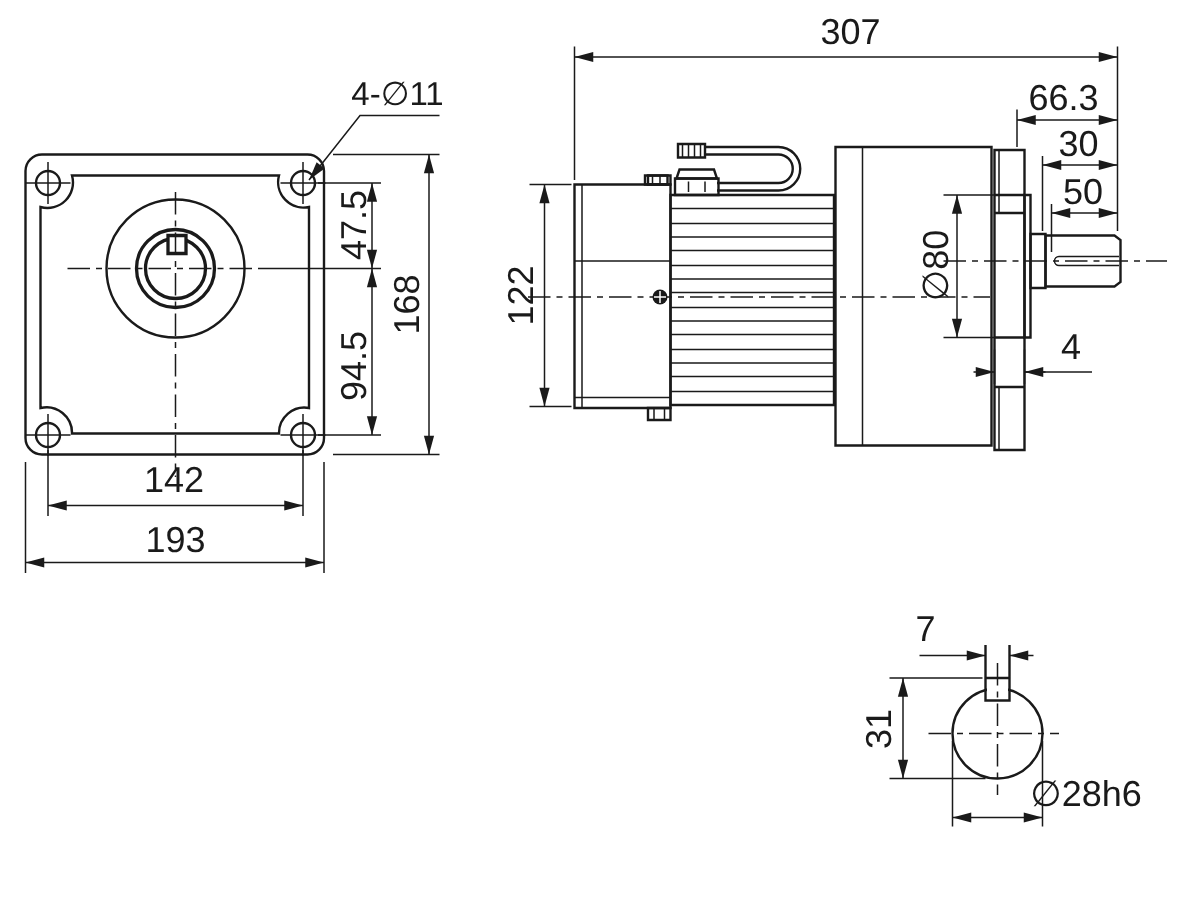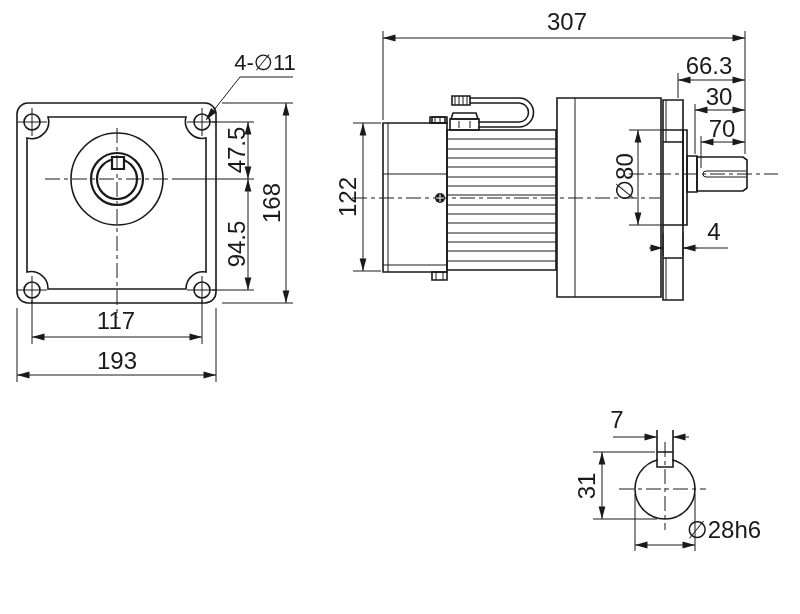--- a/index.html
+++ b/index.html
@@ -159,27 +159,27 @@
       </g>
       <line class="dl" x1="602" y1="452" x2="602" y2="519" marker-start="url(#arr)" marker-end="url(#arr)"></line>
       <line class="dl" x1="635" y1="545" x2="695" y2="545" marker-start="url(#arr)" marker-end="url(#arr)"></line>
     </g>
   </svg>
 
   <div class="dim sm" style="left:222px;top:52px;width:86px;">4-∅11</div>
   <div class="dim rot" style="left:205px;top:138px;width:64px;">47.5</div>
   <div class="dim rot" style="left:205px;top:232px;width:64px;">94.5</div>
   <div class="dim rot" style="left:240px;top:191px;width:64px;">168</div>
-  <div class="dim" style="left:76px;top:309px;width:80px;">117</div>
+  <div class="dim" style="left:76px;top:309px;width:80px;">142</div>
   <div class="dim" style="left:77px;top:349px;width:80px;">193</div>
 
   <div class="dim" style="left:527px;top:10px;width:80px;">307</div>
   <div class="dim" style="left:669px;top:54px;width:80px;">66.3</div>
   <div class="dim" style="left:679px;top:85px;width:80px;">30</div>
-  <div class="dim" style="left:682px;top:117px;width:80px;">70</div>
+  <div class="dim" style="left:682px;top:117px;width:80px;">50</div>
   <div class="dim rot" style="left:585px;top:165px;width:80px;">∅80</div>
   <div class="dim" style="left:694px;top:220px;width:40px;">4</div>
   <div class="dim rot" style="left:308px;top:185px;width:80px;">122</div>
 
   <div class="dim" style="left:597px;top:408px;width:40px;">7</div>
   <div class="dim rot" style="left:547px;top:474px;width:80px;">31</div>
   <div class="dim" style="left:674px;top:518px;width:100px;">∅28h6</div>
 </div>
 
 </body></html>

